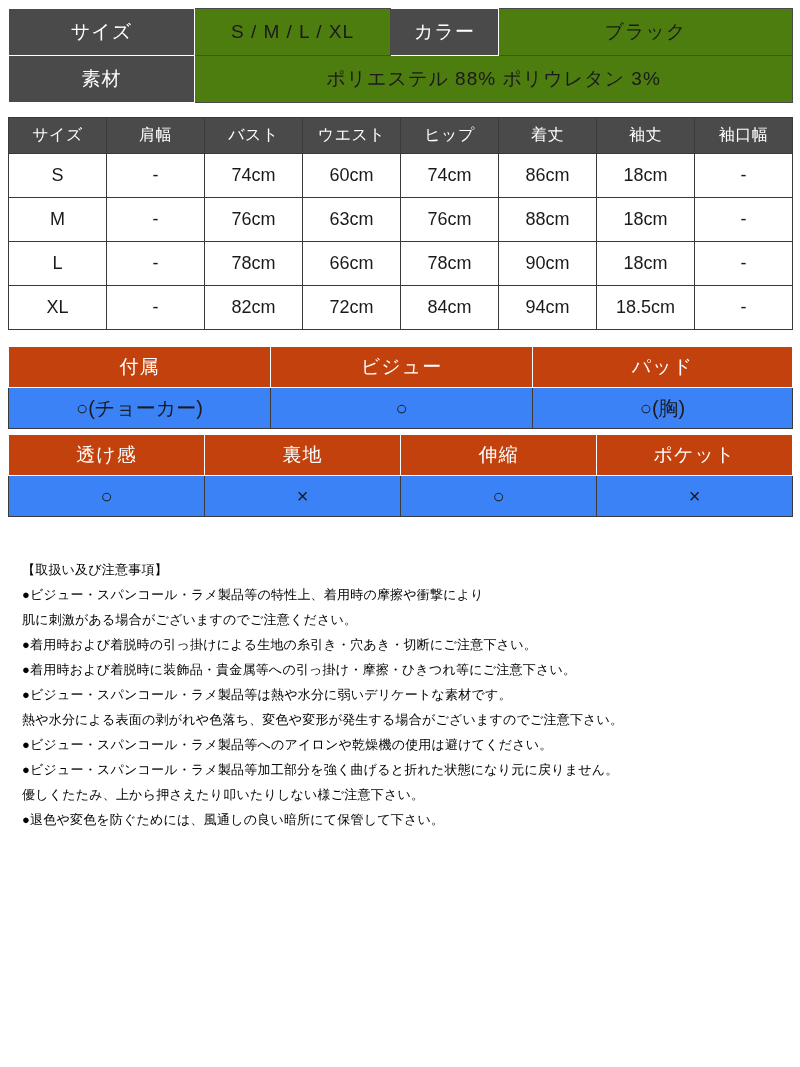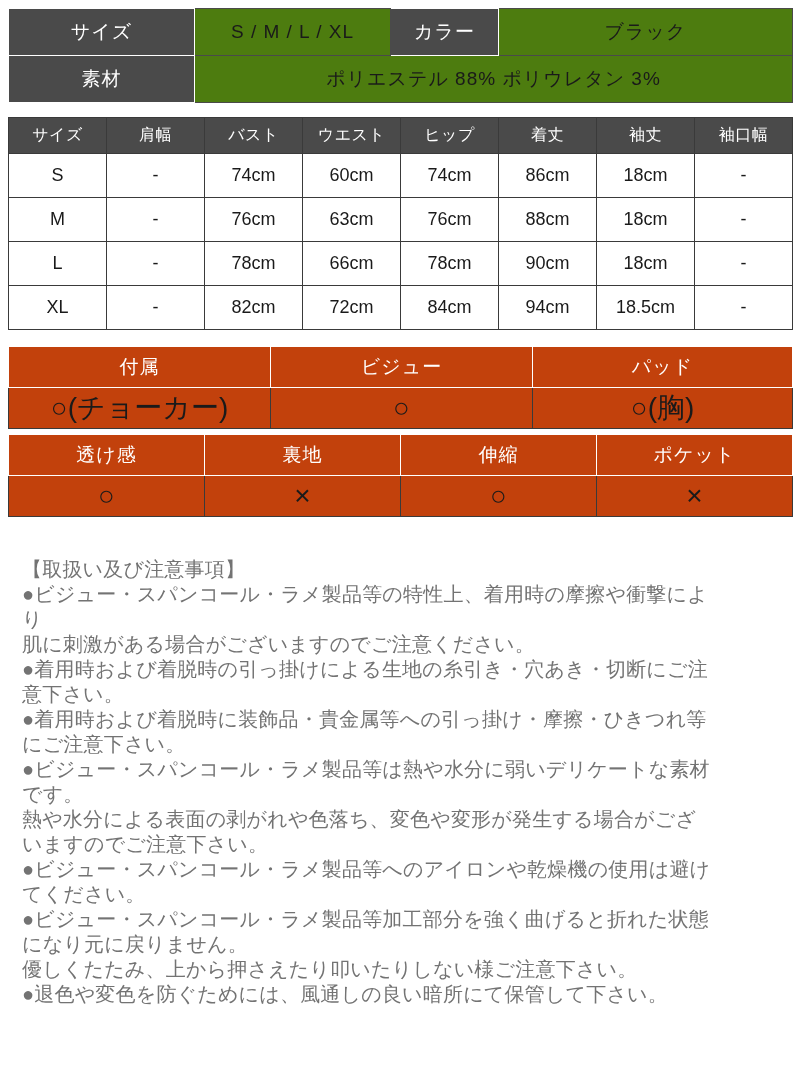--- a/index.html
+++ b/index.html
@@ -85,35 +85,35 @@
     font-size: 19px;
   }
   .attr-table .hdr {
     background: #c2410c;
     color: #ffffff;
     border: 1px solid #ffffff;
     font-weight: normal;
     letter-spacing: 1px;
   }
   .attr-table .val {
-    background: #c2410c;
-    color: #1a1a1a;
-    font-size: 28px;
+    background: #3b82f6;
+    color: #1a1a1a;
+    font-size: 20px;
   }
   .attr-table2 {
     margin-top: 5px;
   }
 
   
   .notes {
     margin-top: 40px;
     padding-left: 14px;
-    font-size: 20px;
+    font-size: 13px;
     line-height: 25px;
-    color: #737373;
+    color: #000000;
     letter-spacing: 0.2px;
   }
   .notes p {
     margin: 0;
     white-space: pre-wrap;
   }
 </style>
 </head>
 <body>
 

